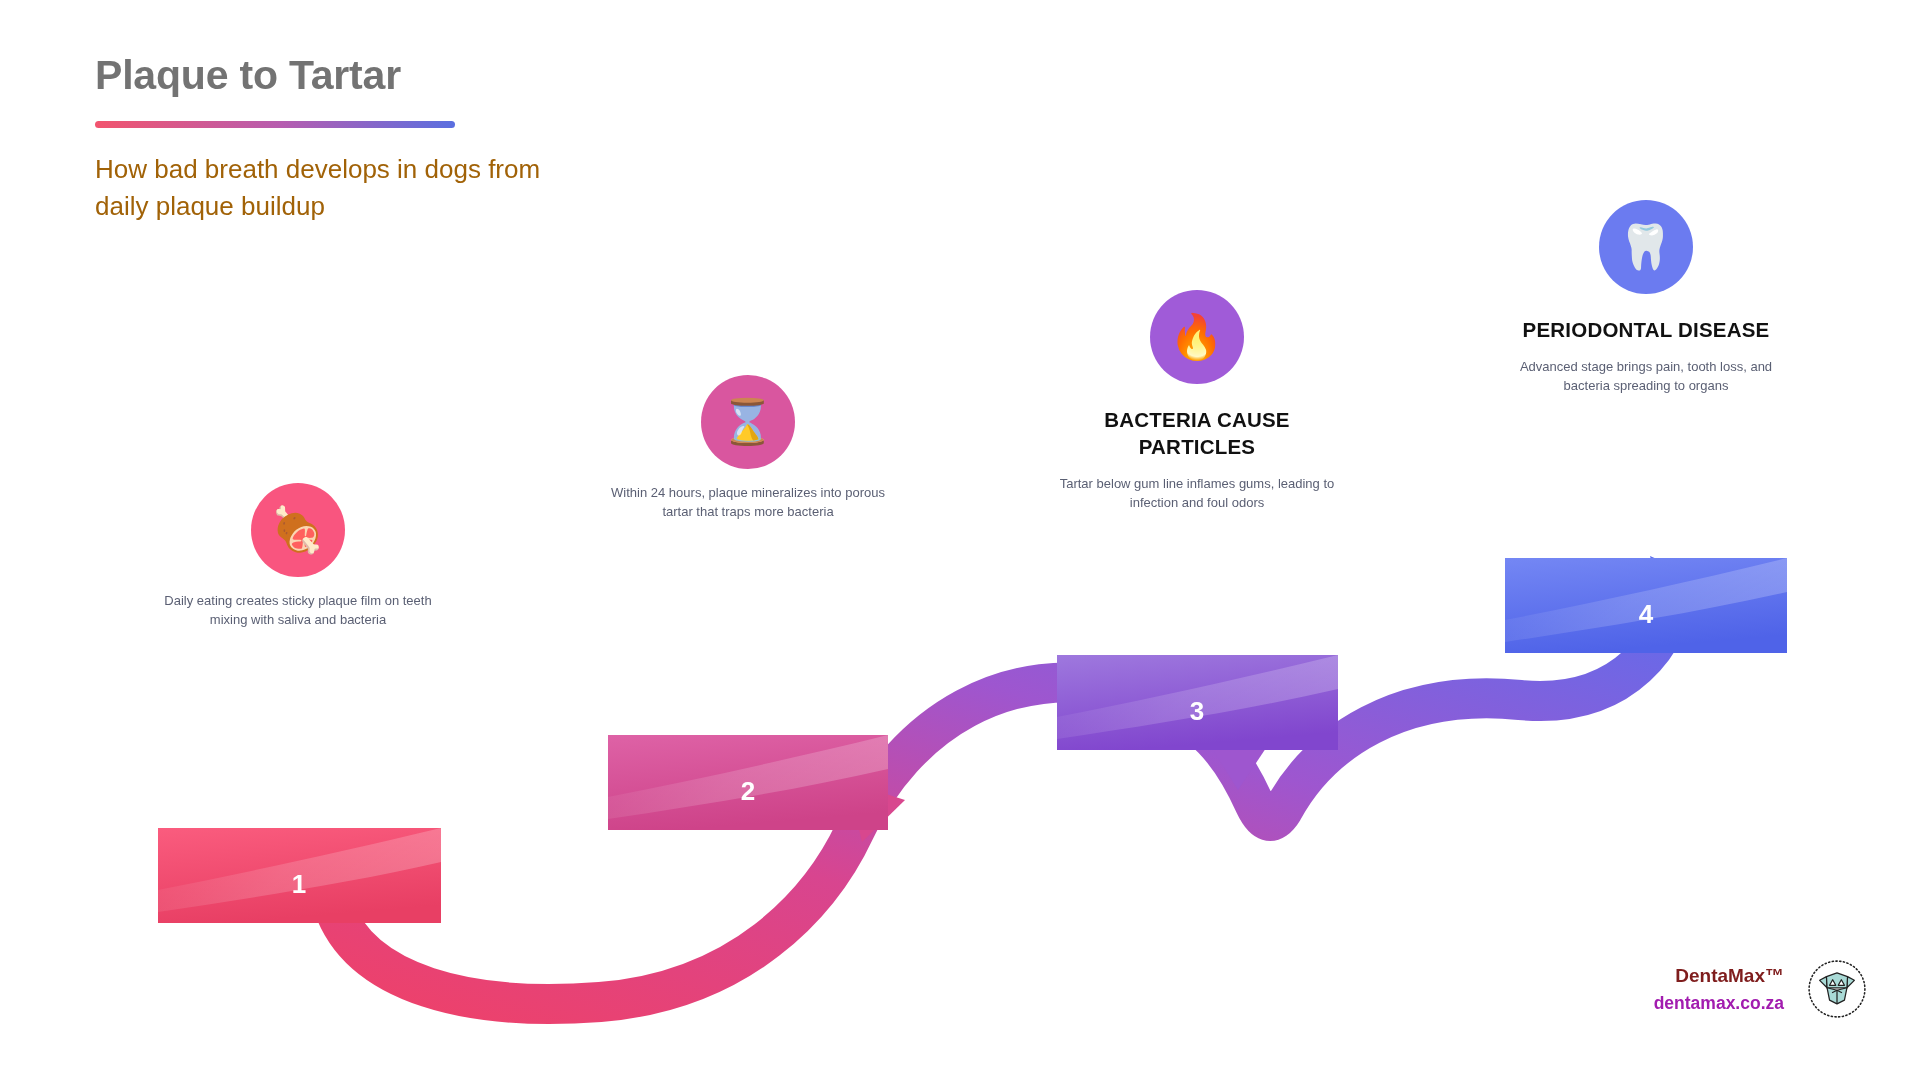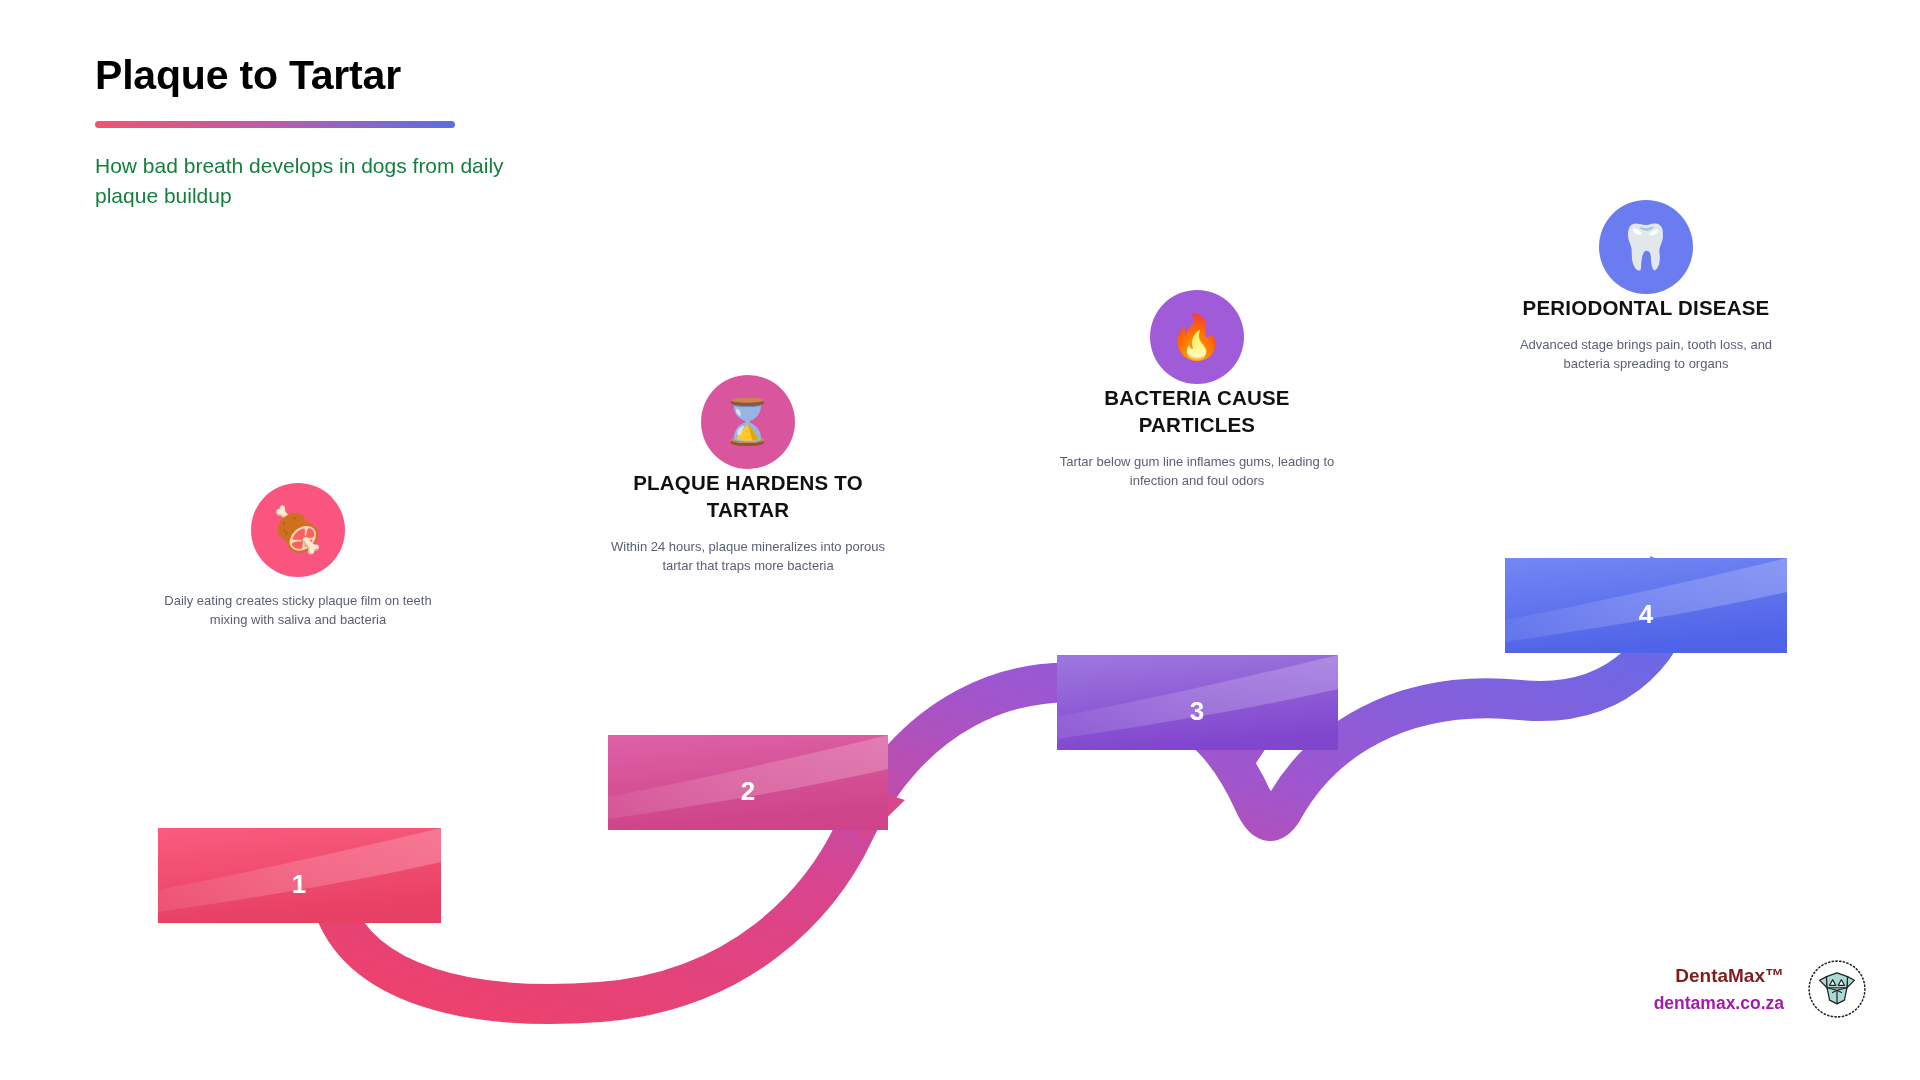--- a/index.html
+++ b/index.html
@@ -7,45 +7,45 @@
     width:1920px; height:1080px;
     background:#ffffff;
     font-family:"Liberation Sans", sans-serif;
     overflow:hidden;
   }
   #stage { position:relative; width:1920px; height:1080px; background:#fff; }
 
   
   .header { position:absolute; left:95px; top:48px; width:560px; }
   .title {
-    font-size:41px; font-weight:bold; color:#000000;
+    font-size:41px; font-weight:bold; color:#737373;
     line-height:1.33; letter-spacing:-0.2px;
   }
   .accent-bar {
     margin-top:18px; width:360px; height:7px; border-radius:4px;
     background:linear-gradient(90deg,#F2546E 0%,#B65DB0 52%,#5A6FE0 100%);
   }
   .subtitle {
-    margin-top:23px; font-size:21px; color:#15803d;
+    margin-top:23px; font-size:26px; color:#a16207;
     line-height:1.45; width:470px; font-weight:400;
   }
 
   
   #ribbon { position:absolute; left:0; top:0; width:1920px; height:1080px; }
 
   
   .step { position:absolute; text-align:center; }
 
   .icon-circle {
     width:94px; height:94px; border-radius:50%;
     margin:0 auto; display:flex; align-items:center; justify-content:center;
     font-size:44px; line-height:1;
   }
   .step-title {
-    font-size:20.5px; font-weight:bold; color:#111111;
+    margin-top:22px; font-size:20.5px; font-weight:bold; color:#111111;
     line-height:1.32; letter-spacing:0.2px;
   }
   .step-desc {
     margin-top:14px; font-size:13px; color:#5A5F73; line-height:1.47;
   }
 
   
   .brand { position:absolute; right:52px; bottom:60px; display:flex; align-items:center; gap:22px; }
   .brand-text { text-align:right; }
   .brand-name { font-size:19px; font-weight:bold; color:#7f1d1d; line-height:1.3; }
@@ -147,21 +147,20 @@
     <div class="icon-circle" style="background:#F9557F;">
       <span>🍖</span>
     </div>
     <div class="step-desc">Daily eating creates sticky plaque film on teeth mixing with saliva and bacteria</div>
   </div>
 
   <div class="step" style="left:598px; top:375px; width:300px;">
     <div class="icon-circle" style="background:#D9569F;">
       <span>⌛</span>
     </div>
-    <div class="step-title">PLAQUE HARDENS TO TARTAR</div>
     <div class="step-desc">Within 24 hours, plaque mineralizes into porous tartar that traps more bacteria</div>
   </div>
 
   <div class="step" style="left:1047px; top:290px; width:300px;">
     <div class="icon-circle" style="background:#A05BD8;">
       <span>🔥</span>
     </div>
     <div class="step-title">BACTERIA CAUSE PARTICLES</div>
     <div class="step-desc">Tartar below gum line inflames gums, leading to infection and foul odors</div>
   </div>

